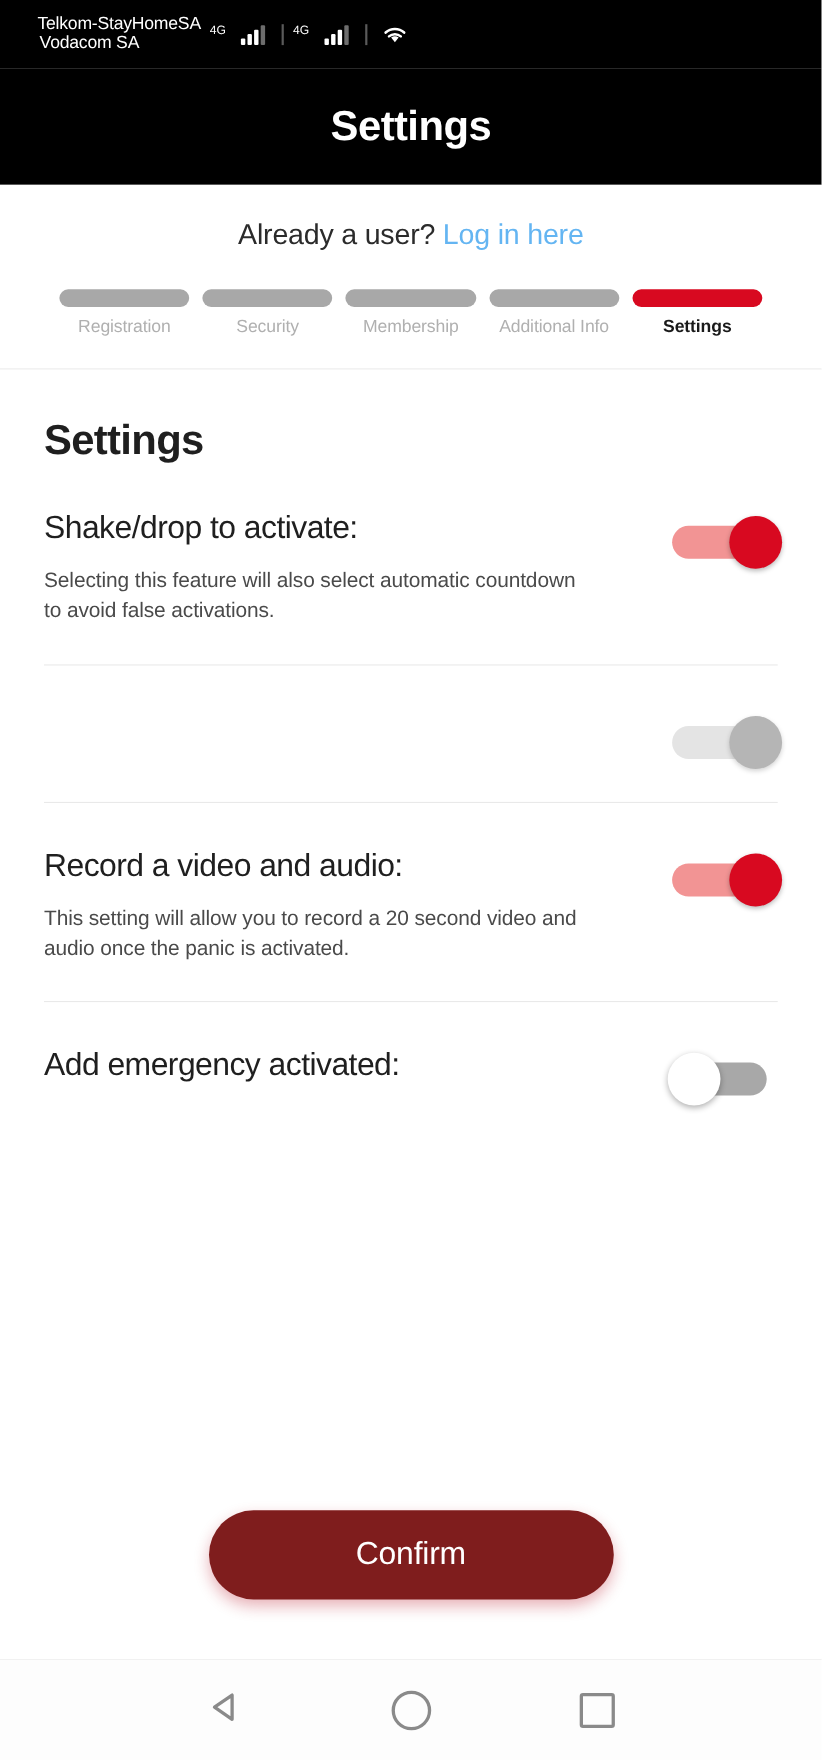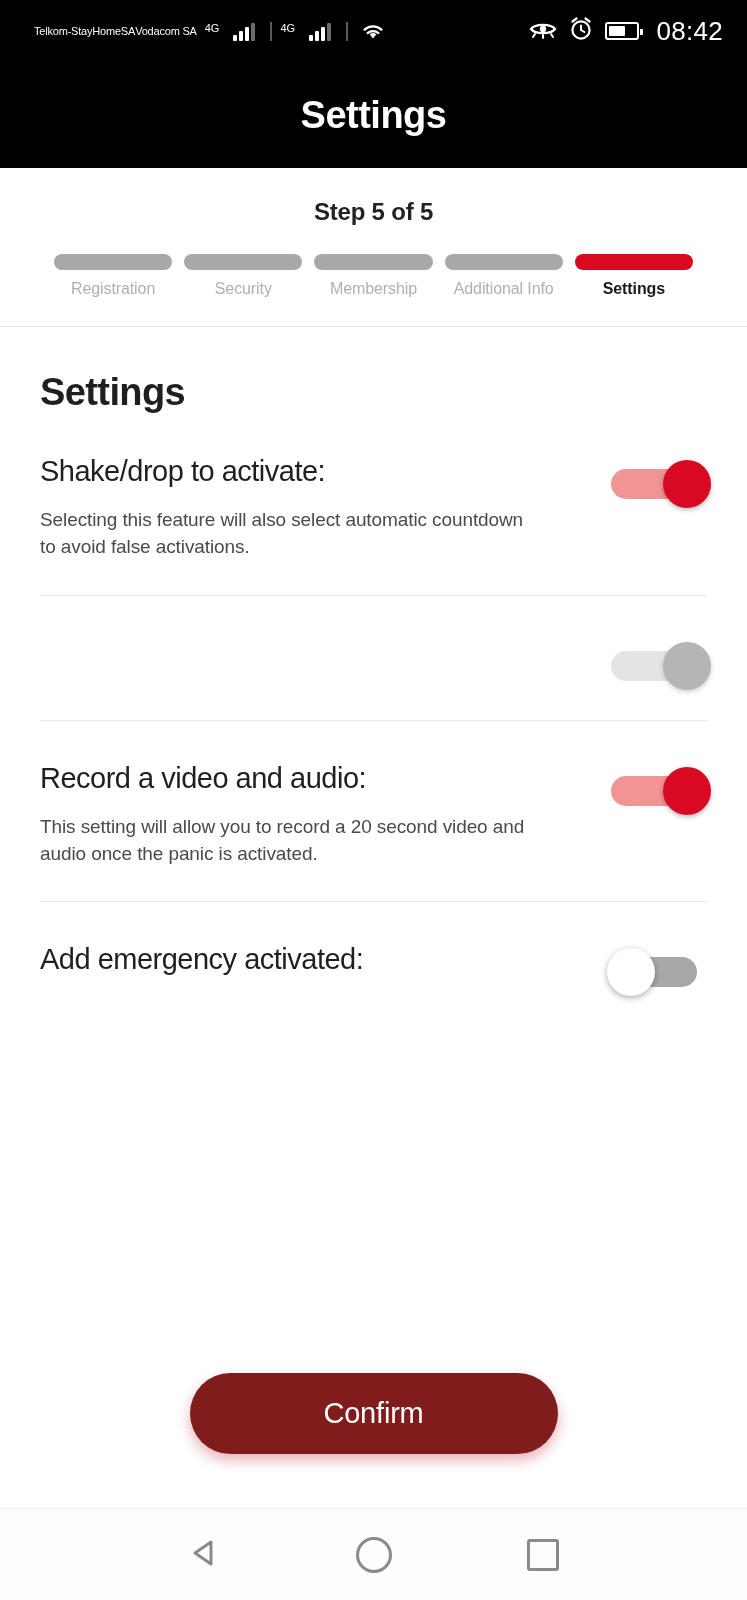--- a/index.html
+++ b/index.html
@@ -32,23 +32,23 @@
     padding: 0 24px 0 36px;
     flex: 0 0 auto;
   }
   .status-left {
     display: flex;
     align-items: center;
     gap: 6px;
   }
   .carrier-block {
     display: flex;
-    flex-direction: row;
+    flex-direction: column;
     line-height: 1.12;
-    font-size: 11px;
+    font-size: 16px;
     letter-spacing: -0.2px;
     white-space: nowrap;
   }
   .carrier-1 { margin-left: -2px; }
   .signal-group {
     display: flex;
     align-items: flex-end;
     gap: 13px;
     margin-left: 2px;
   }
@@ -347,48 +347,31 @@
         <span class="bars-sep"></span>
       </div>
       <span class="wifi-icon">
         <svg width="26" height="20" viewBox="0 0 26 20">
           <path d="M13 17.5 L9.6 13.2 A5.6 5.6 0 0 1 16.4 13.2 Z" fill="#ffffff"></path>
           <path d="M4.6 8.6 A12.5 12.5 0 0 1 21.4 8.6" stroke="#ffffff" stroke-width="2.4" fill="none" stroke-linecap="round"></path>
           <path d="M7.6 12.1 A8.2 8.2 0 0 1 18.4 12.1" stroke="#ffffff" stroke-width="2.2" fill="none" stroke-linecap="round"></path>
         </svg>
       </span>
     </div>
-    <div class="status-right">
-      <span>
-        <svg width="28" height="22" viewBox="0 0 28 22">
-          <path d="M2 11 C6 5.5, 22 5.5, 26 11 C22 16.5, 6 16.5, 2 11 Z" fill="none" stroke="#ffffff" stroke-width="2.2"></path>
-          <circle cx="14" cy="11" r="3.2" fill="#ffffff"></circle>
-          <path d="M6 16 L4 19 M14 17 L14 20 M22 16 L24 19" stroke="#ffffff" stroke-width="2" stroke-linecap="round"></path>
-        </svg>
-      </span>
-      <span>
-        <svg width="26" height="26" viewBox="0 0 26 26">
-          <circle cx="13" cy="14" r="8.6" fill="none" stroke="#ffffff" stroke-width="2.2"></circle>
-          <path d="M13 9.5 L13 14 L16.4 16" stroke="#ffffff" stroke-width="2" fill="none" stroke-linecap="round"></path>
-          <path d="M4.5 5.5 L8.5 2.5 M21.5 5.5 L17.5 2.5" stroke="#ffffff" stroke-width="2.2" stroke-linecap="round"></path>
-        </svg>
-      </span>
-      <span class="battery">
-        <span class="battery-fill"></span>
-      </span>
-      <span class="clock">08:42</span>
-    </div>
   </div>
 
   <div class="app-header">
     <span class="app-title">Settings</span>
   </div>
 
   <div class="top-panel">
-    <div class="step-label">Step 5 of 5</div>
+    <div class="login-row">
+      <span>Already a user?</span>
+      <span class="login-link">Log in here</span>
+    </div>
     <div class="stepper">
       <div class="step-item">
         <span class="step-bar"></span>
         <span class="step-name">Registration</span>
       </div>
       <div class="step-item">
         <span class="step-bar"></span>
         <span class="step-name">Security</span>
       </div>
       <div class="step-item">

